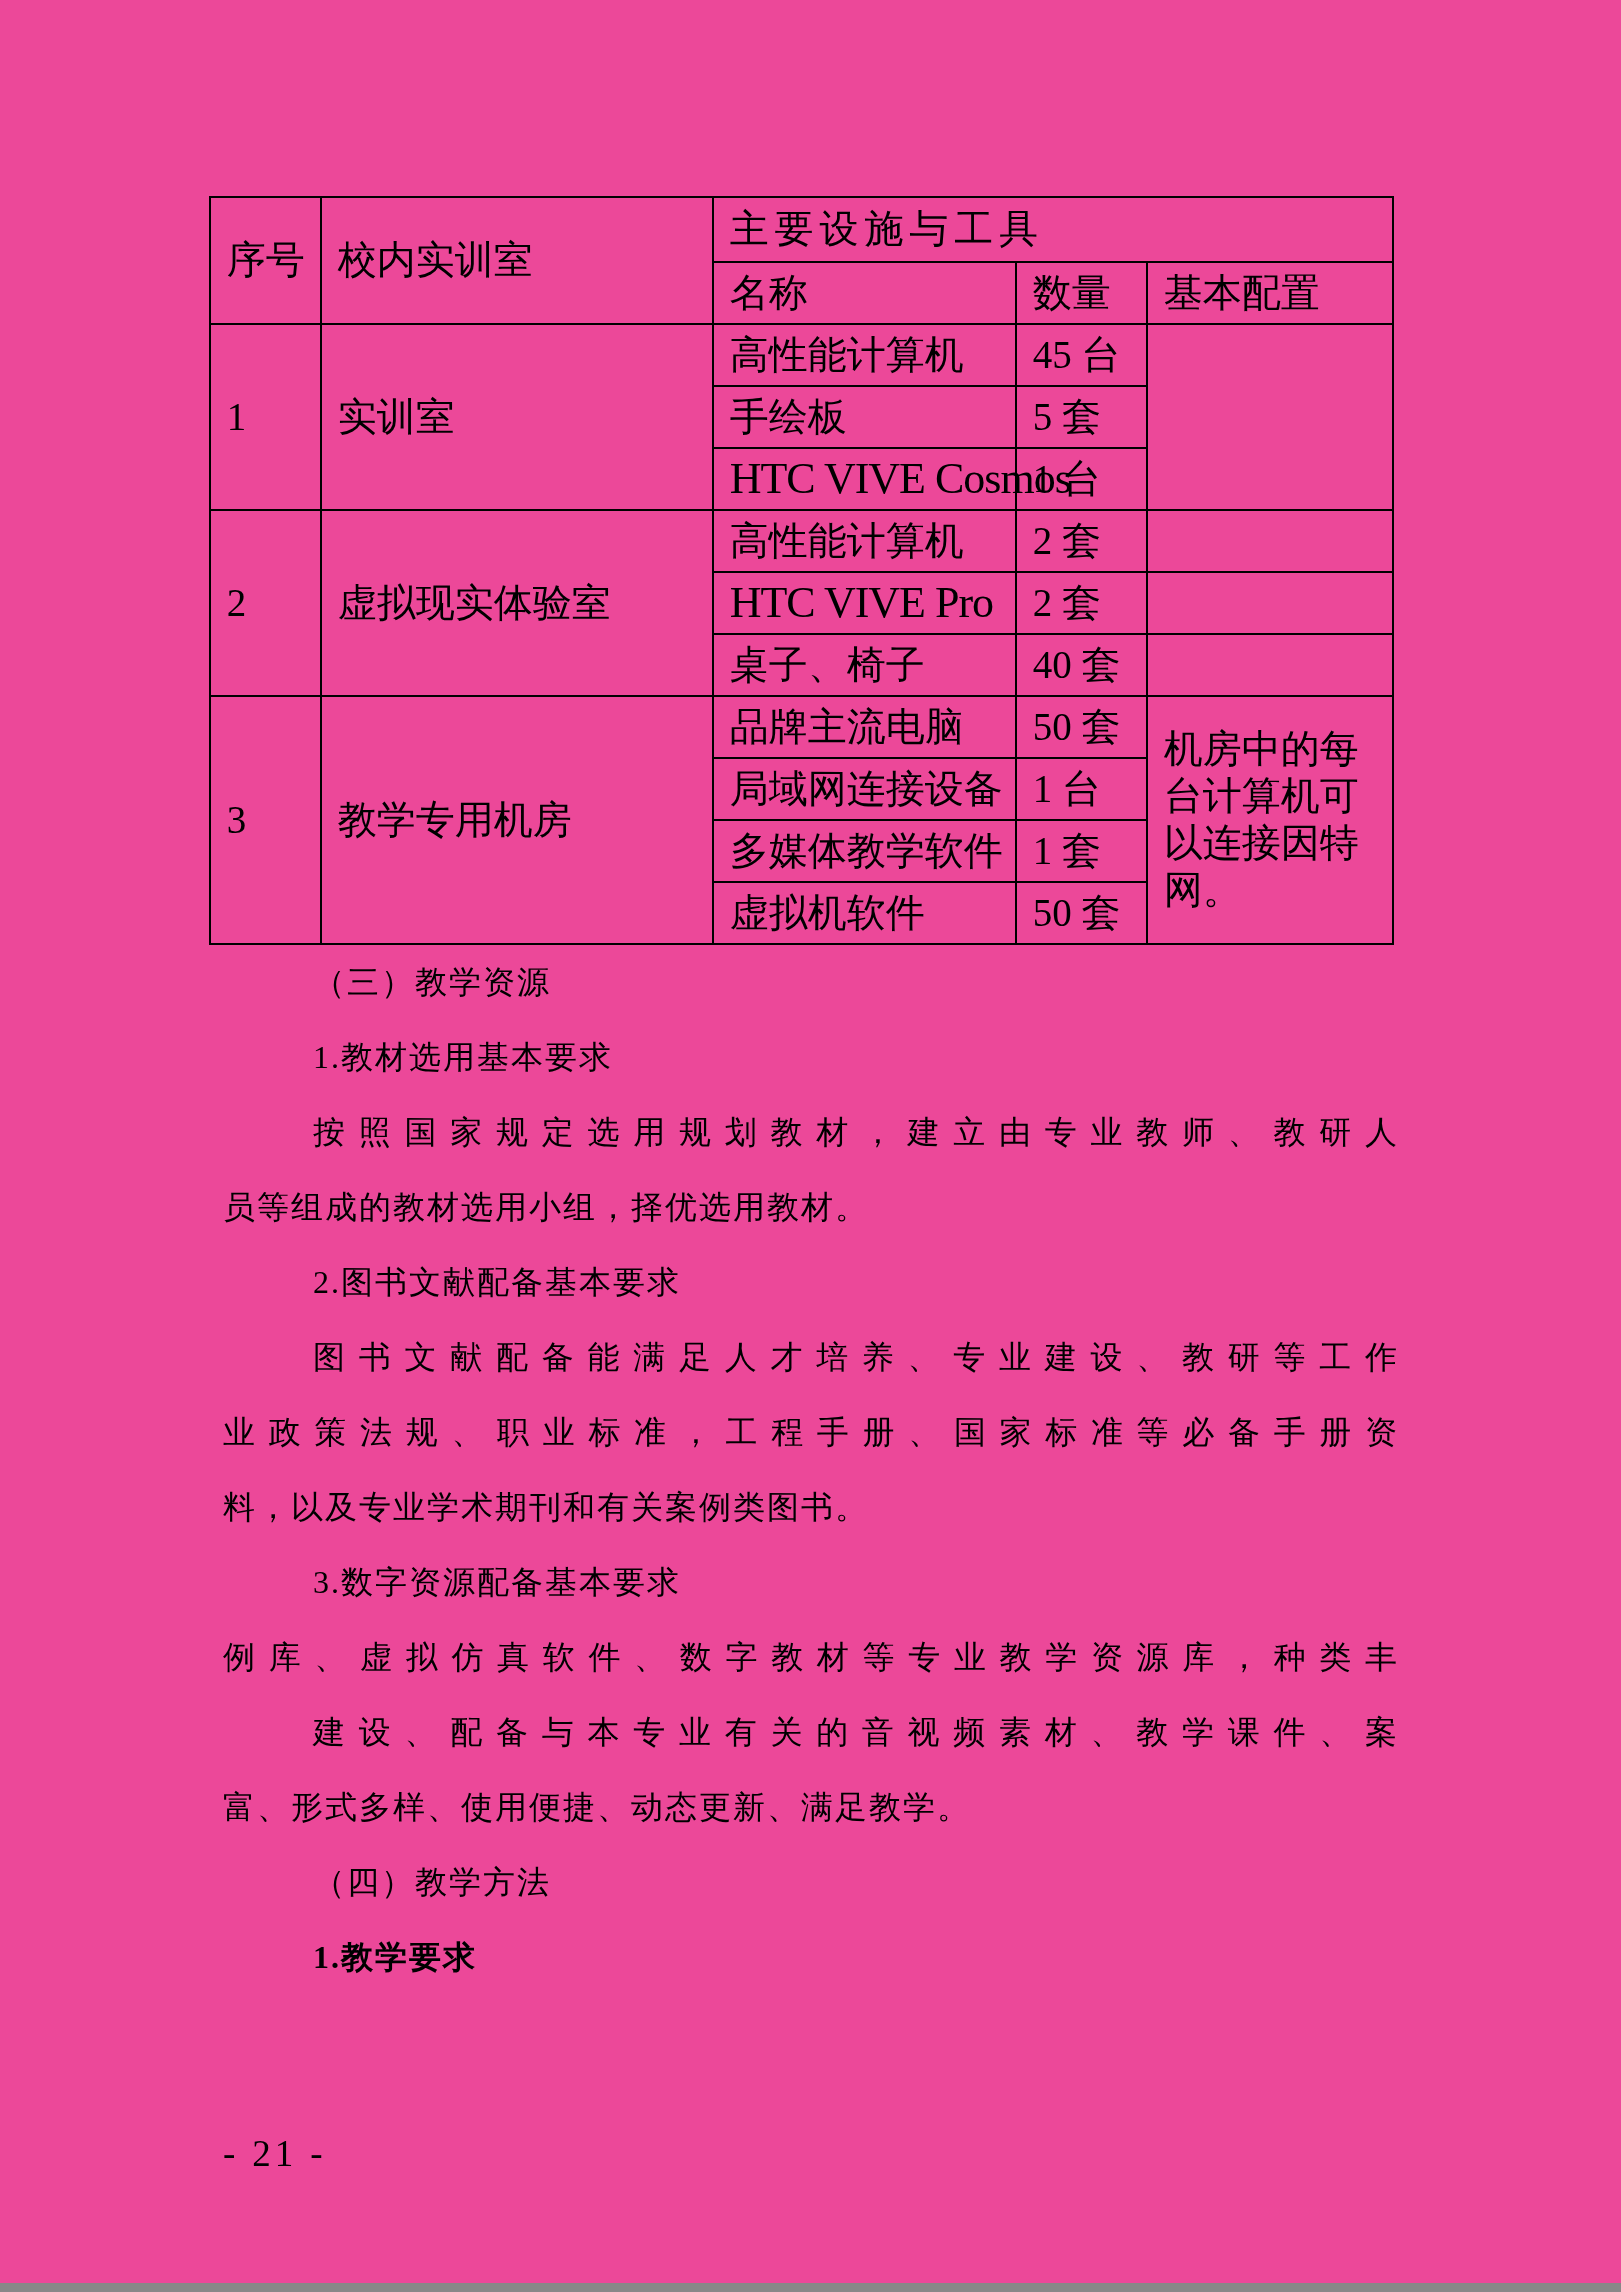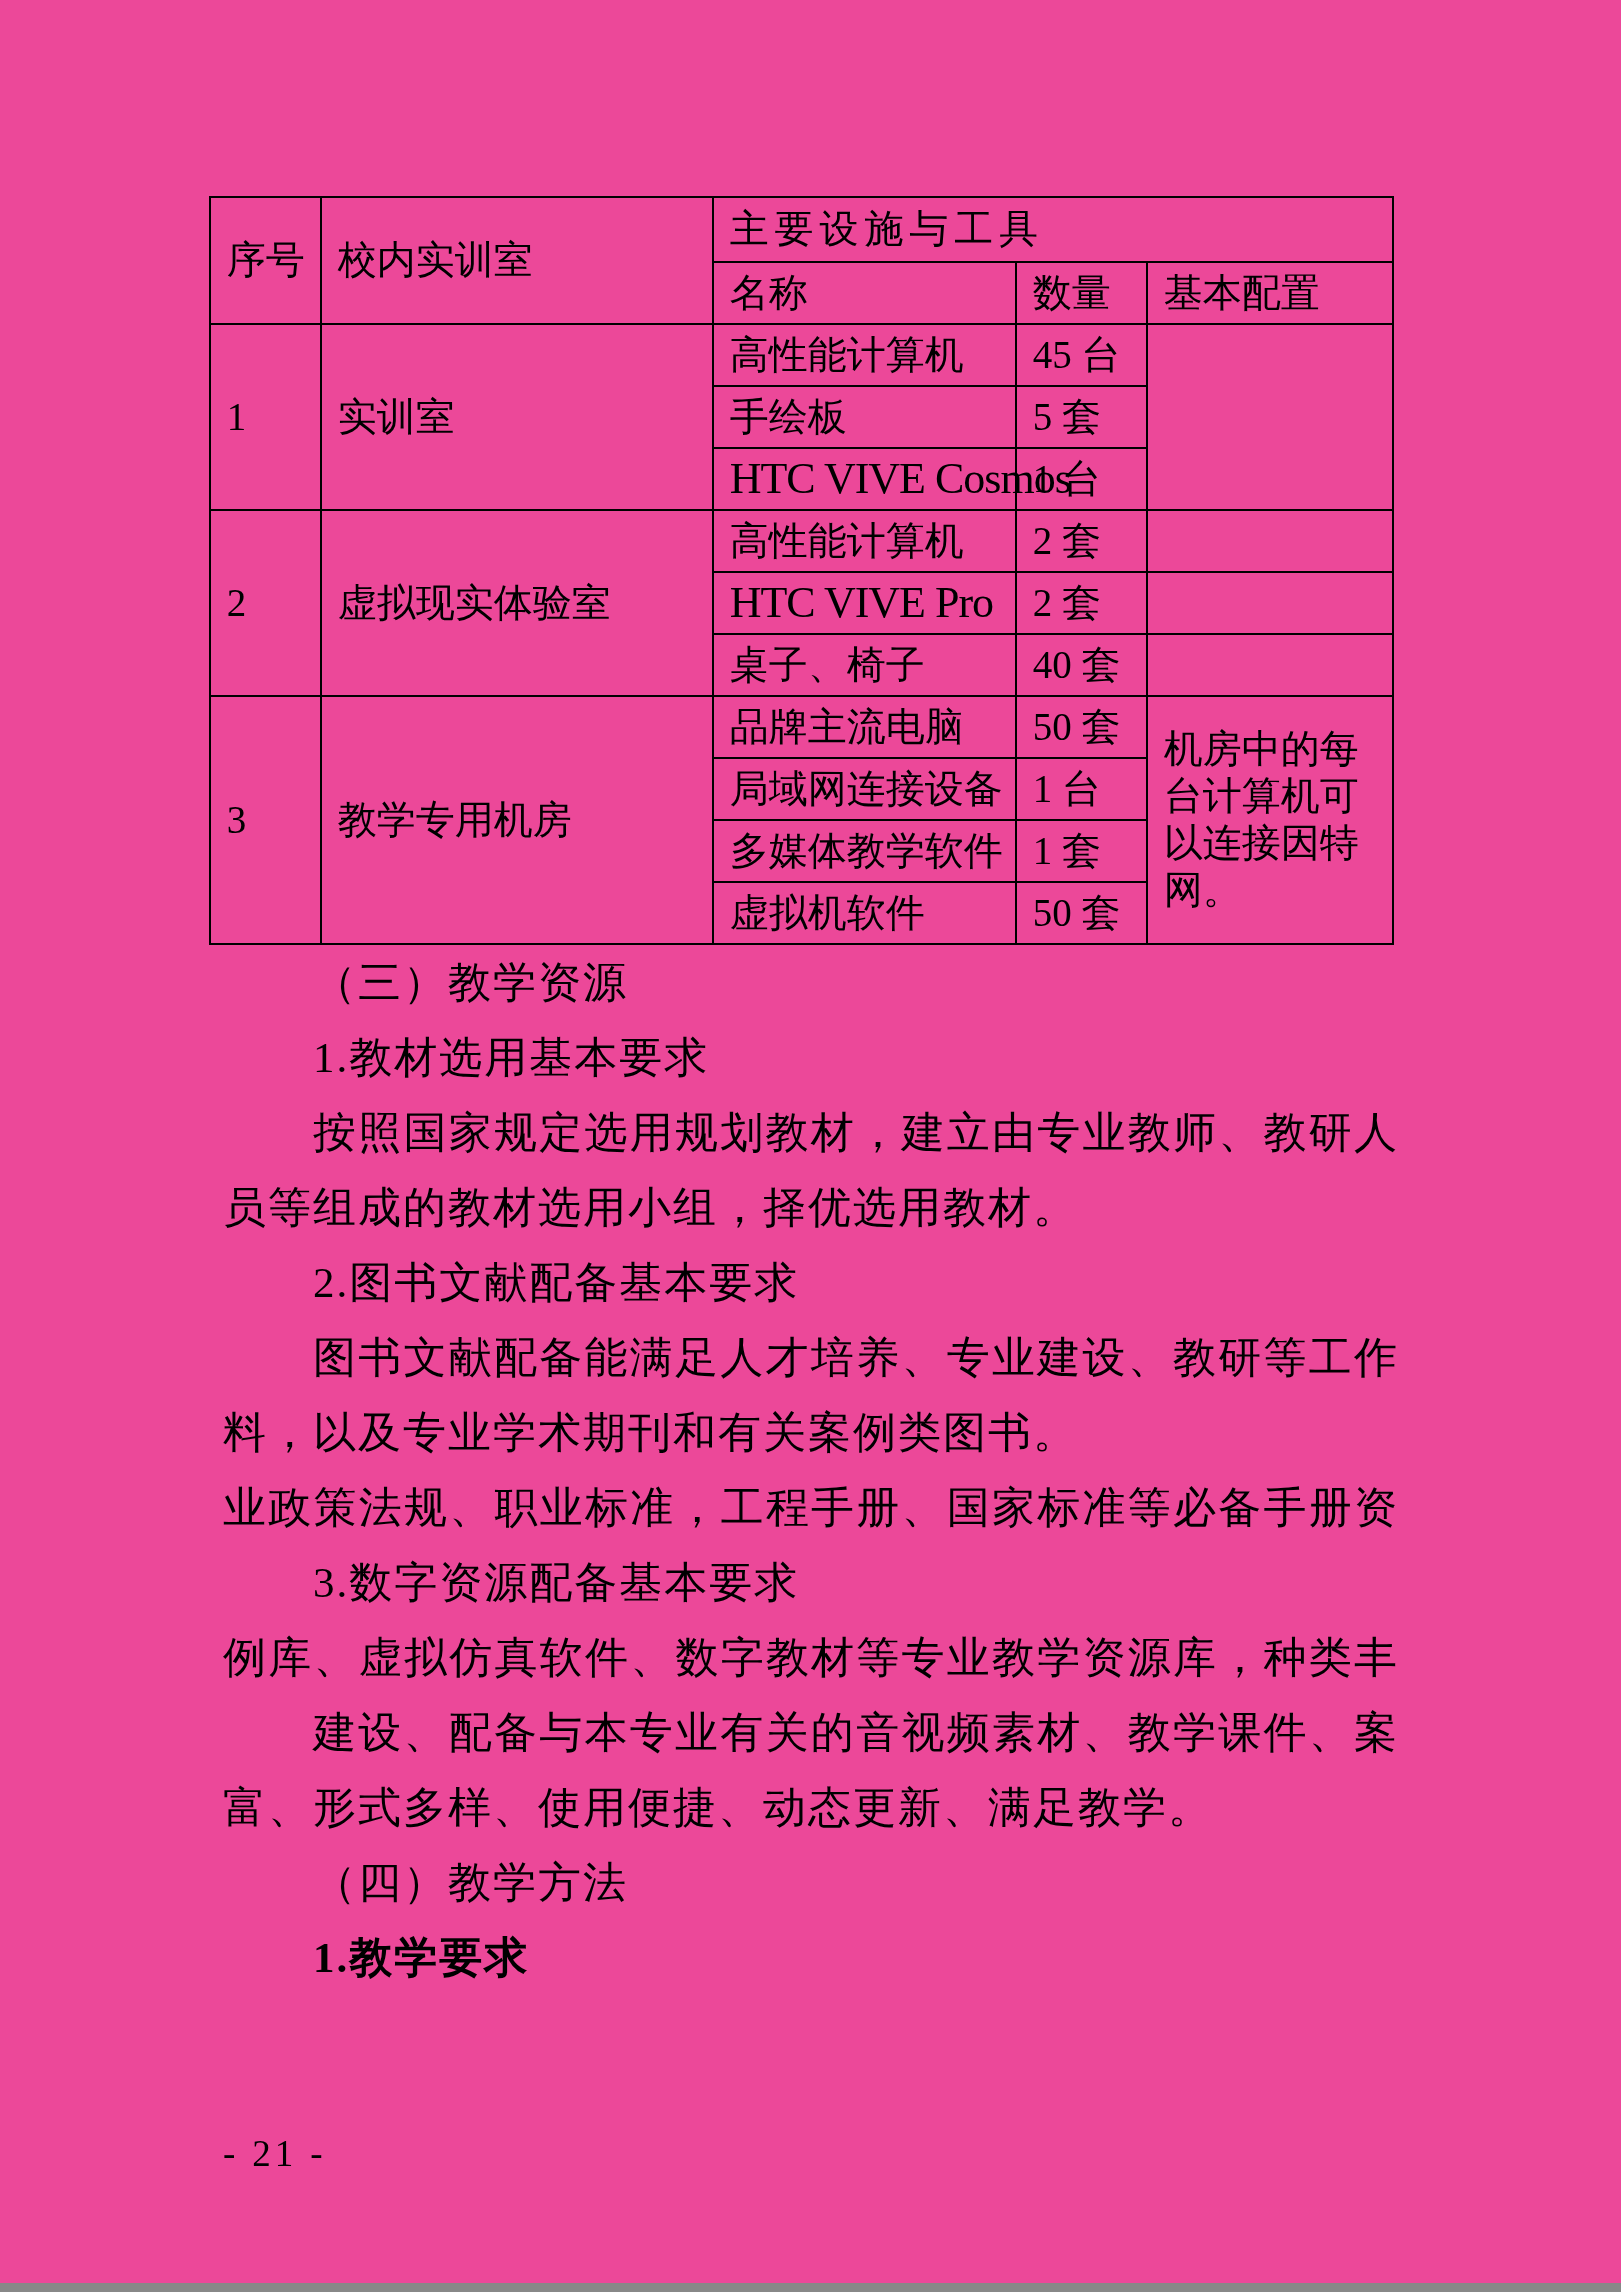--- a/index.html
+++ b/index.html
@@ -31,21 +31,21 @@
   tr.hrow2 { height:62px; }
   tr.drow  { height:62px; }
   td.span-head { letter-spacing:5.9px; padding:0; }
   td.name { white-space:nowrap; }
   td.name.latin { font-size:44px; letter-spacing:-1px; }
   td.config { font-size:39px; line-height:62px; padding-right:9.8px; }
 
   
   .textblock {
     position:absolute; left:223px; top:945px; width:1174px;
-    font-size:43px;
+    font-size:32px;
   }
   .line {
     height:75px; line-height:75px;
     letter-spacing:2px;
     white-space:nowrap;
   }
   .line.indent { text-indent:90px; }
   .line.j {
     white-space:normal;
     text-align:justify;
@@ -140,22 +140,22 @@
     </tbody>
   </table>
 
   <div class="textblock">
     <div class="line indent">（三）教学资源</div>
     <div class="line indent">1.教材选用基本要求</div>
     <div class="line indent j">按照国家规定选用规划教材，建立由专业教师、教研人</div>
     <div class="line">员等组成的教材选用小组，择优选用教材。</div>
     <div class="line indent">2.图书文献配备基本要求</div>
     <div class="line indent j">图书文献配备能满足人才培养、专业建设、教研等工作</div>
+    <div class="line j">业政策法规、职业标准，工程手册、国家标准等必备手册资</div>
     <div class="line">料，以及专业学术期刊和有关案例类图书。</div>
-    <div class="line j">业政策法规、职业标准，工程手册、国家标准等必备手册资</div>
     <div class="line indent">3.数字资源配备基本要求</div>
     <div class="line j">例库、虚拟仿真软件、数字教材等专业教学资源库，种类丰</div>
     <div class="line indent j">建设、配备与本专业有关的音视频素材、教学课件、案</div>
     <div class="line">富、形式多样、使用便捷、动态更新、满足教学。</div>
     <div class="line indent">（四）教学方法</div>
     <div class="line indent bold">1.教学要求</div>
   </div>
 
   <div class="pageno">- 21 -</div>
 

